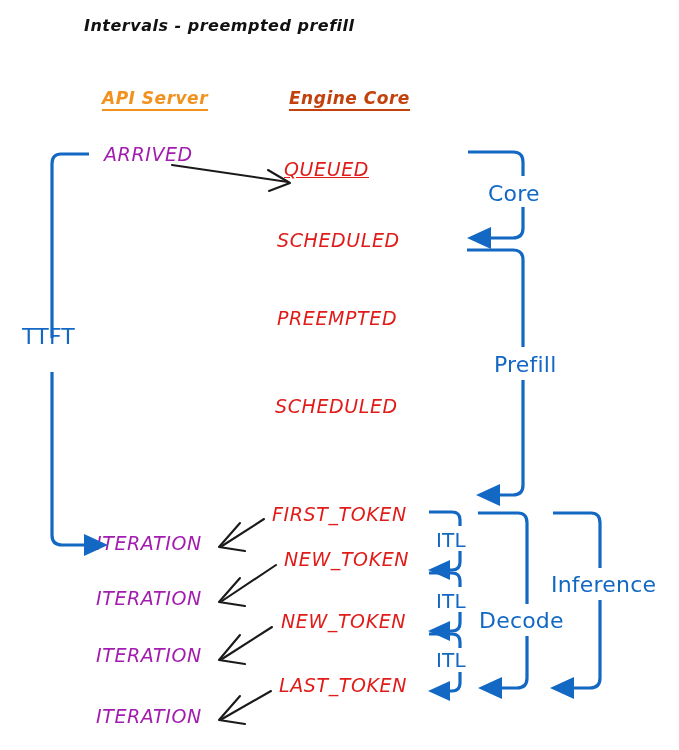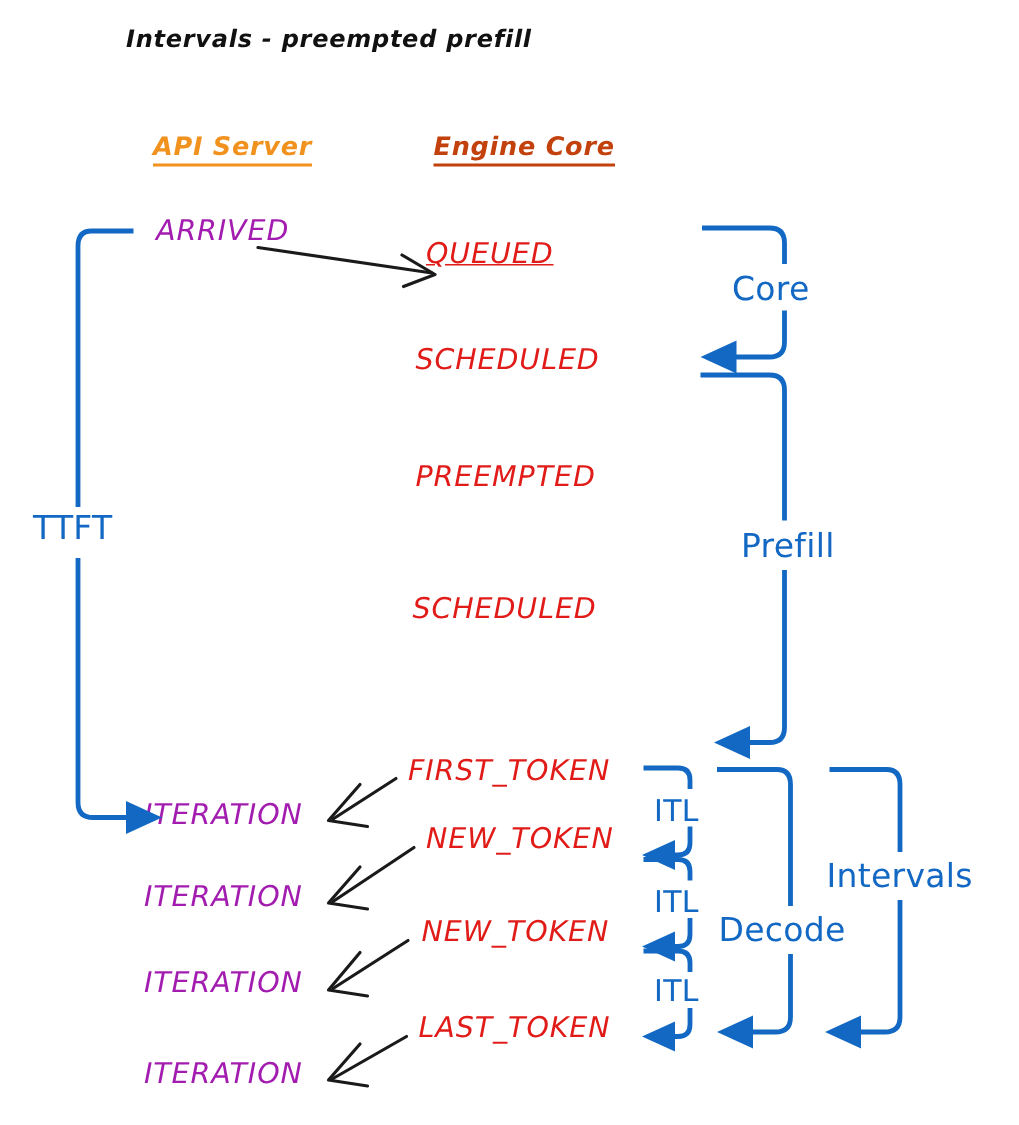--- a/index.html
+++ b/index.html
@@ -98,28 +98,28 @@
 
   <div class="lbl state state-red" style="left:284px; top:160px;text-decoration:underline;">QUEUED</div>
   <div class="lbl state state-red" style="left:277px; top:231px;">SCHEDULED</div>
   <div class="lbl state state-red" style="left:277px; top:309px;">PREEMPTED</div>
   <div class="lbl state state-red" style="left:275px; top:397px;">SCHEDULED</div>
   <div class="lbl state state-red" style="left:272px; top:505px;">FIRST_TOKEN</div>
   <div class="lbl state state-red" style="left:284px; top:550px;">NEW_TOKEN</div>
   <div class="lbl state state-red" style="left:281px; top:612px;">NEW_TOKEN</div>
   <div class="lbl state state-red" style="left:279px; top:676px;">LAST_TOKEN</div>
 
-  <div class="lbl bluelbl" style="left:22px; top:342px;">TTFT</div>
+  <div class="lbl bluelbl" style="left:22px; top:326px;">TTFT</div>
   <div class="lbl bluelbl" style="left:488px; top:183px;">Core</div>
   <div class="lbl bluelbl" style="left:494px; top:354px;">Prefill</div>
   <div class="lbl bluelbl small" style="left:436px; top:530px;">ITL</div>
   <div class="lbl bluelbl small" style="left:436px; top:591px;">ITL</div>
   <div class="lbl bluelbl small" style="left:436px; top:650px;">ITL</div>
   <div class="lbl bluelbl" style="left:479px; top:610px;">Decode</div>
-  <div class="lbl bluelbl" style="left:551px; top:574px;">Intervals</div>
+  <div class="lbl bluelbl" style="left:551px; top:574px;">Inference</div>
 
   <svg class="overlay" viewBox="0 0 679 750">
 
     <g>
       <path class="blkpath" d="M172,165 L288,182"></path>
       <path class="blkhead" d="M268,170 L290,183 L269,191"></path>
     </g>
 
     <g>
       <path class="blkpath" d="M264,519 L222,546"></path>

